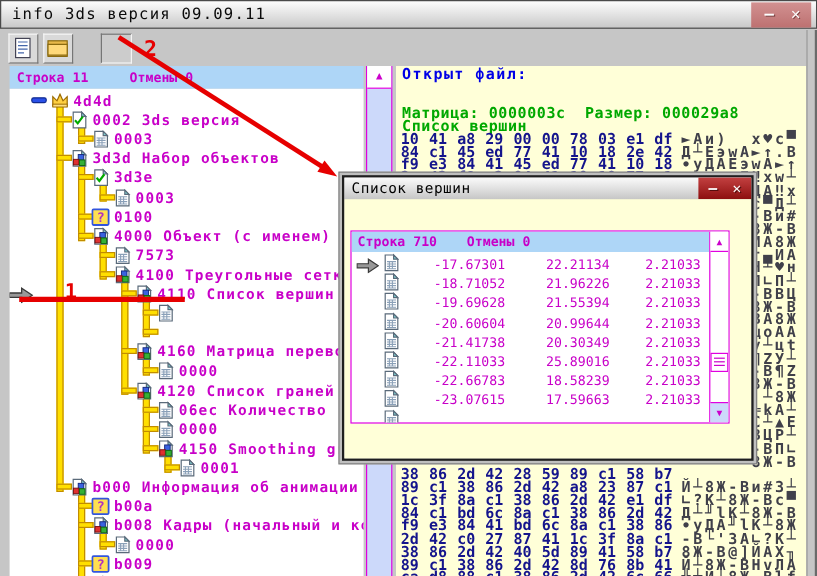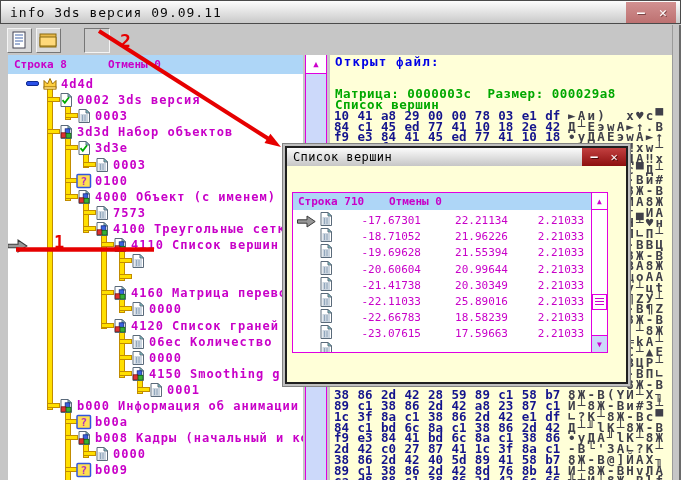--- a/index.html
+++ b/index.html
@@ -98,21 +98,21 @@
 </div>
 <div class="abs tbtn" style="left:36px">
   <svg width="23" height="23" viewBox="0 0 23 23">
     <rect x="3" y="5" width="16" height="13" fill="#e8b94a" stroke="#8a6a10"></rect>
     <path d="M3 8 H19 V17 H3 Z" fill="#ffd97a" stroke="#8a6a10"></path>
   </svg>
 </div>
 <div class="abs tbtn pressed" style="left:84px;width:26px"></div>
 
 <div class="abs" id="tree-header">
-  <span class="h1">Строка 8</span>
+  <span class="h1">Строка 11</span>
   <span class="h2">Отмены 0</span>
 </div>
 <div class="abs" id="treeRows">
     <div class="seg" style="left:39px;top:14.0px;width:6px;height:322.0px"></div>
     <div class="seg" style="left:39px;top:23.1px;width:13px;height:5px"></div>
     <div class="seg" style="left:39px;top:55.3px;width:13px;height:5px"></div>
     <div class="seg" style="left:39px;top:329.0px;width:13px;height:5px"></div>
     <div class="seg" style="left:57px;top:30.1px;width:6px;height:16.1px"></div>
     <div class="seg" style="left:57px;top:39.2px;width:13px;height:5px"></div>
     <div class="seg" style="left:57px;top:62.3px;width:6px;height:64.4px"></div>
@@ -399,21 +399,21 @@
     <div class="hxline" style="top:224.75px"><span class="hx"></span><span class="asc">     ∙у┴цt</span></div>
     <div class="hxline" style="top:235.50px"><span class="hx"></span><span class="asc">     В¶ZУ┴</span></div>
     <div class="hxline" style="top:246.25px"><span class="hx"></span><span class="asc">     Ж-В¶Z</span></div>
     <div class="hxline" style="top:257.00px"><span class="hx"></span><span class="asc">     ┴8Ж-В</span></div>
     <div class="hxline" style="top:267.75px"><span class="hx"></span><span class="asc">     В¦┴8Ж</span></div>
     <div class="hxline" style="top:278.50px"><span class="hx"></span><span class="asc">     А╪kА┴</span></div>
     <div class="hxline" style="top:289.25px"><span class="hx"></span><span class="asc">     ВС┴▲Е</span></div>
     <div class="hxline" style="top:300.00px"><span class="hx"></span><span class="asc">     -ВЦР┴</span></div>
     <div class="hxline" style="top:310.75px"><span class="hx"></span><span class="asc">     Ж-ВП∟</span></div>
     <div class="hxline" style="top:321.50px"><span class="hx"></span><span class="asc">     ┴8Ж-В</span></div>
-    <div class="hxline" style="top:332.25px"><span class="hx">38 86 2d 42 28 59 89 c1 58 b7</span><span class="asc">8Ж-В(YЙ┴X╖</span></div>
+    <div class="hxline" style="top:332.25px"><span class="hx">38 86 2d 42 28 59 89 c1 58 b7</span></div>
     <div class="hxline" style="top:343.00px"><span class="hx">89 c1 38 86 2d 42 a8 23 87 c1</span><span class="asc">Й┴8Ж-Ви#З┴</span></div>
     <div class="hxline" style="top:353.75px"><span class="hx">1c 3f 8a c1 38 86 2d 42 e1 df</span><span class="asc">∟?К┴8Ж-Вс▀</span></div>
     <div class="hxline" style="top:364.50px"><span class="hx">84 c1 bd 6c 8a c1 38 86 2d 42</span><span class="asc">Д┴╜lК┴8Ж-В</span></div>
     <div class="hxline" style="top:375.25px"><span class="hx">f9 e3 84 41 bd 6c 8a c1 38 86</span><span class="asc">∙уДА╜lК┴8Ж</span></div>
     <div class="hxline" style="top:386.00px"><span class="hx">2d 42 c0 27 87 41 1c 3f 8a c1</span><span class="asc">-В└'ЗА∟?К┴</span></div>
     <div class="hxline" style="top:396.75px"><span class="hx">38 86 2d 42 40 5d 89 41 58 b7</span><span class="asc">8Ж-В@]ЙАX╖</span></div>
     <div class="hxline" style="top:407.50px"><span class="hx">89 c1 38 86 2d 42 8d 76 8b 41</span><span class="asc">Й┴8Ж-ВНvЛА</span></div>
     <div class="hxline" style="top:418.25px"><span class="hx">ca d8 88 c1 38 86 2d 42 6c 66</span><span class="asc">╩╪И┴8Ж-Вlf</span></div>
   </div>
 <div class="abs" id="right-strip"></div>

